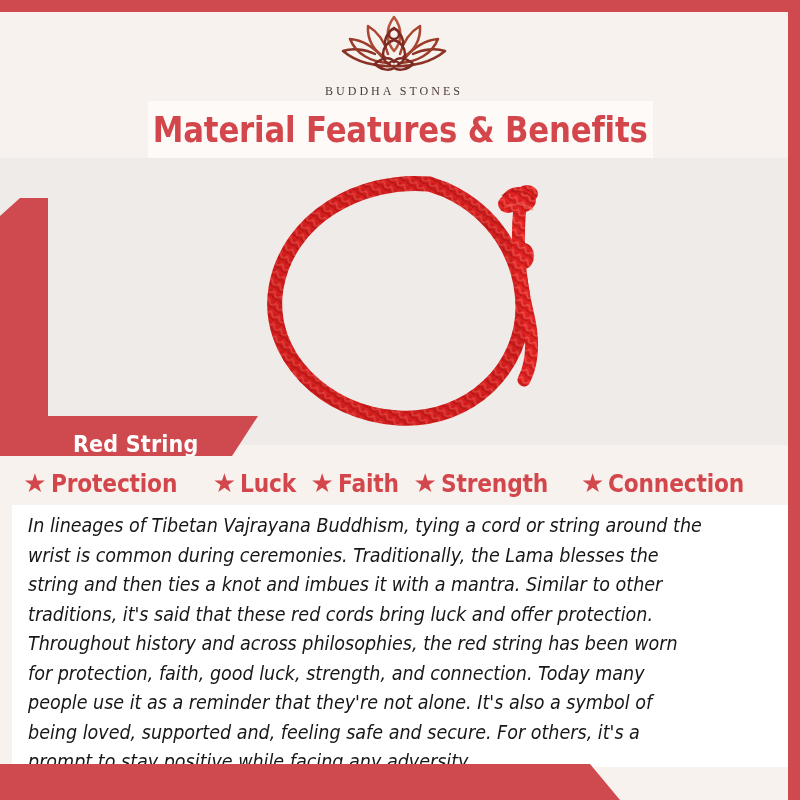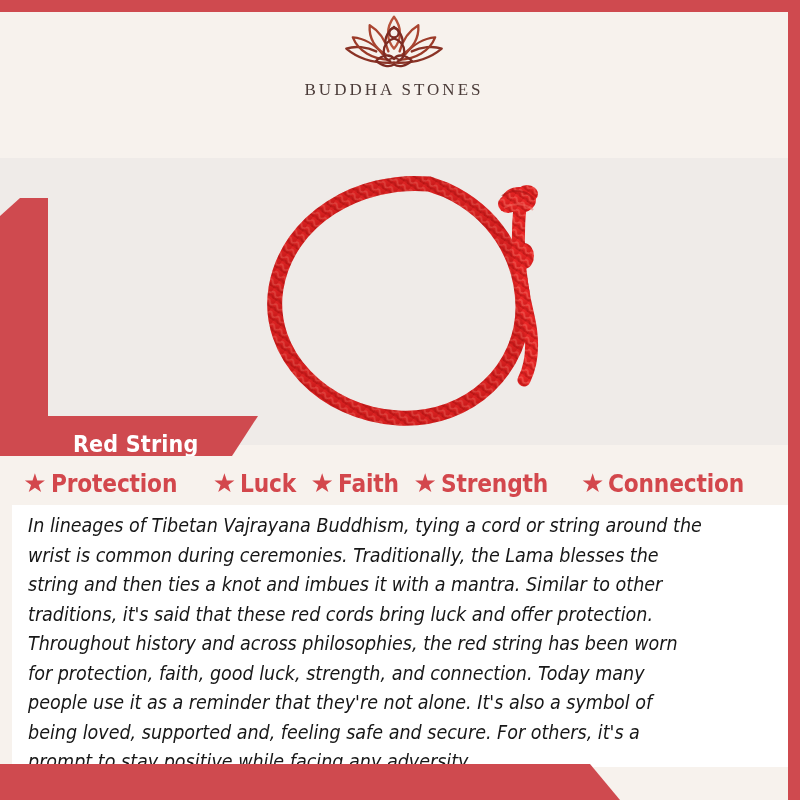--- a/index.html
+++ b/index.html
@@ -16,21 +16,21 @@
 
   
   .page-inner{position:absolute;left:0;top:12px;width:788px;height:788px;background:#f7f2ed;}
 
   
   .logo-wrap{position:absolute;left:0;top:14px;width:788px;height:86px;
     display:flex;flex-direction:column;align-items:center;justify-content:flex-start;}
   .logo-mark{width:150px;height:62px;display:block;}
   .logo-word{
     font-family:"Liberation Serif", serif;
-    font-size:17px;letter-spacing:3.0px;color:#4a3b38;
+    font-size:12px;letter-spacing:3.0px;color:#4a3b38;
     margin-top:8px;font-weight:400;
   }
 
   
   .title-panel{
     position:absolute;left:148px;top:101px;width:505px;height:57px;
     background:#fdfaf7;display:flex;align-items:center;justify-content:center;
   }
   .title-text{
     font-family:"DejaVu Sans", sans-serif;
@@ -130,20 +130,23 @@
 
         <path d="M112 100 C124 88 142 84 150 96 C158 84 176 88 188 100
                  C176 112 160 114 150 108 C140 114 124 112 112 100 Z" stroke="#7d2b22" stroke-width="5"></path>
 
         <path d="M138 98 C144 94 156 94 162 98" stroke="#7d2b22" stroke-width="4"></path>
       </g>
     </svg>
     <div class="logo-word">BUDDHA STONES</div>
   </div>
 
+  <div class="title-panel">
+    <div class="title-text">Material Features &amp; Benefits</div>
+  </div>
 
   <div class="photo-band"></div>
 
   <svg class="bracelet" viewBox="0 0 350 285">
     <defs>
       <linearGradient id="cordGrad" x1="0" y1="0" x2="1" y2="1">
         <stop offset="0%" stop-color="#ef2b2b"></stop>
         <stop offset="45%" stop-color="#e02222"></stop>
         <stop offset="100%" stop-color="#c21616"></stop>
       </linearGradient>

